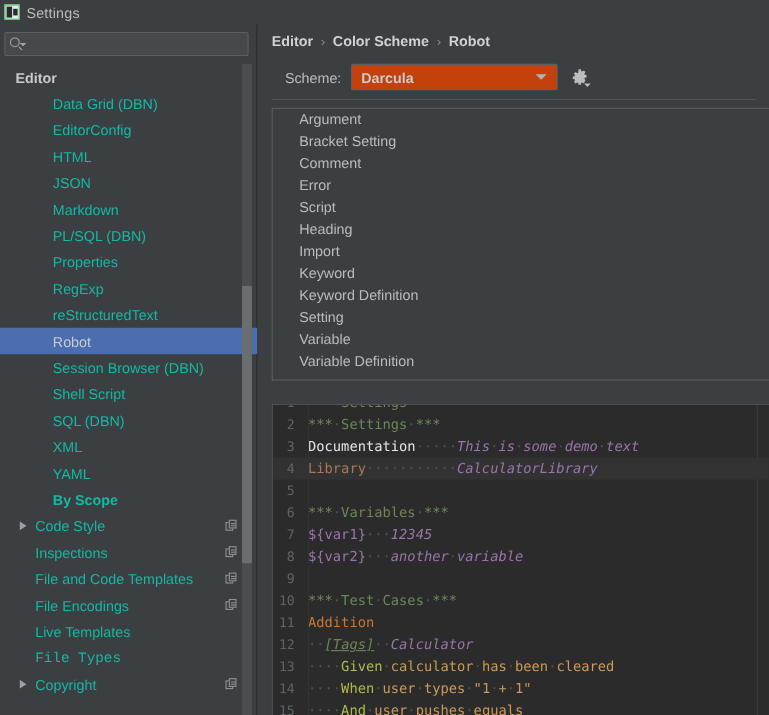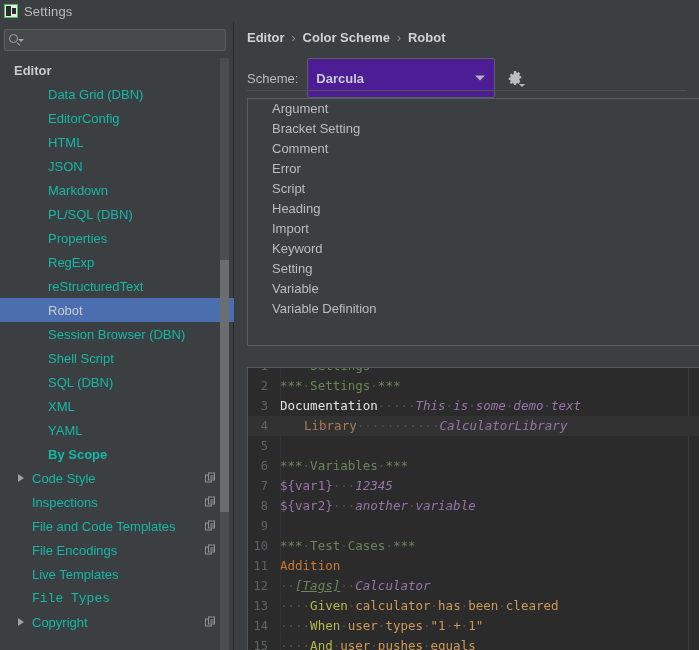--- a/index.html
+++ b/index.html
@@ -148,27 +148,27 @@
     background: #3c3f41;
   }
   .breadcrumb {
     position: absolute; left: 12px; top: 8px;
     display: flex; align-items: center; gap: 7px;
     font-size: 13px; font-weight: bold; color: #cfd2d6;
   }
   .bc-sep { color: #8a8f94; font-weight: normal; font-size: 12px; }
 
   .scheme-row {
-    position: absolute; left: 12px; top: 36px;
+    position: absolute; left: 24px; top: 36px;
     display: flex; align-items: center; gap: 9px;
   }
   .scheme-label { font-size: 13px; color: #bbbbbb; }
   .combo {
-    width: 188px; height: 40px;
-    background: #4c1d95;
+    width: 188px; height: 24px;
+    background: #c2410c;
     border: 1px solid #5e6060; border-radius: 2px;
     display: flex; align-items: center;
     padding: 0 0 0 8px;
     position: relative;
     text-align: right;
   }
   .combo-value {
     font-size: 13px; font-weight: bold; color: #c8cbcf;
   }
   .combo-arrow {
@@ -245,21 +245,21 @@
     background: #313335;
   }
   .right-margin {
     position: absolute; left: 440px; top: 0;
     width: 1px; height: 296px; background: #3b3b3b;
   }
   .code-text { display: inline-block; padding-left: 6px; }
 
   .t-sec   { color: #6a8759; }         
   .t-set   { color: #e5e5e5; }         
-  .t-setd  { color: #a9785b; margin-left: 24px; }         
+  .t-setd  { color: #a9785b; }         
   .t-str   { color: #9876aa; font-style: italic; }  
   .t-dot   { color: #4f5254; }         
   .t-var   { color: #9876aa; }         
   .t-test  { color: #cc7832; }         
   .t-tag   { color: #6a8759; font-style: italic; text-decoration: underline; }
   .t-kw    { color: #b5b84a; }         
   .t-arg   { color: #cc9a5a; }         
   .t-purple{ color: #9876aa; font-style: italic; }
 </style>
 </head>
@@ -416,20 +416,21 @@
 
     <div class="attr-list" id="attr-list">
         <div class="attr-item">Argument</div>
         <div class="attr-item">Bracket Setting</div>
         <div class="attr-item">Comment</div>
         <div class="attr-item">Error</div>
         <div class="attr-item">Script</div>
         <div class="attr-item">Heading</div>
         <div class="attr-item">Import</div>
         <div class="attr-item">Keyword</div>
+        <div class="attr-item">Keyword Definition</div>
         <div class="attr-item">Setting</div>
         <div class="attr-item">Variable</div>
         <div class="attr-item">Variable Definition</div>
       </div>
 
     <div class="preview" id="preview">
       <div class="right-margin"></div>
     <div style="position: absolute; left: 0px; top: -12px; width: 452px;">
           <div class="code-line"><span class="gutter">1</span><span class="gutter-bar"></span><span class="code-text"><span class="t-sec">*** Settings ***</span></span></div>
           <div class="code-line"><span class="gutter">2</span><span class="gutter-bar"></span><span class="code-text"><span class="t-sec">***</span><span class="t-dot">·</span><span class="t-sec">Settings</span><span class="t-dot">·</span><span class="t-sec">***</span></span></div>

